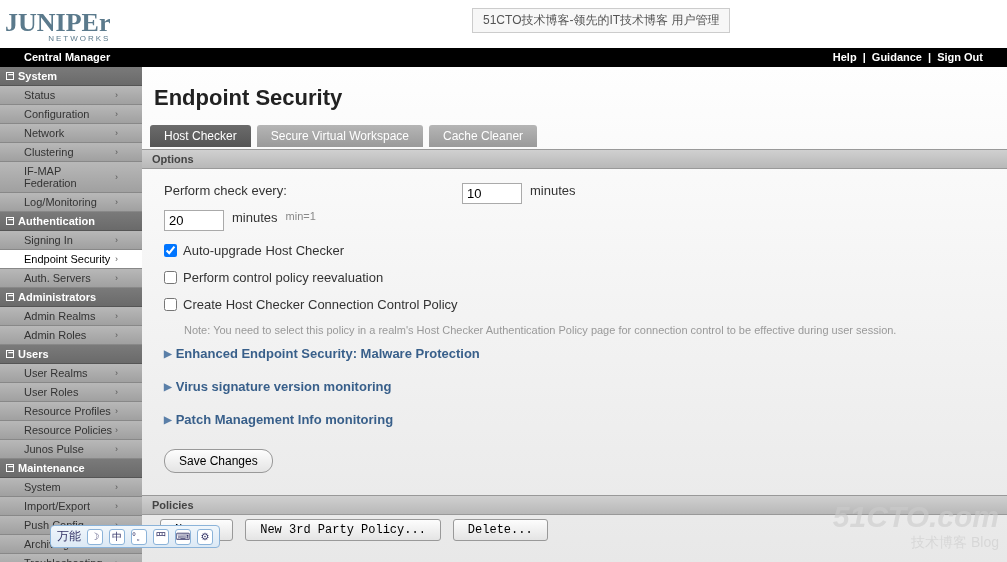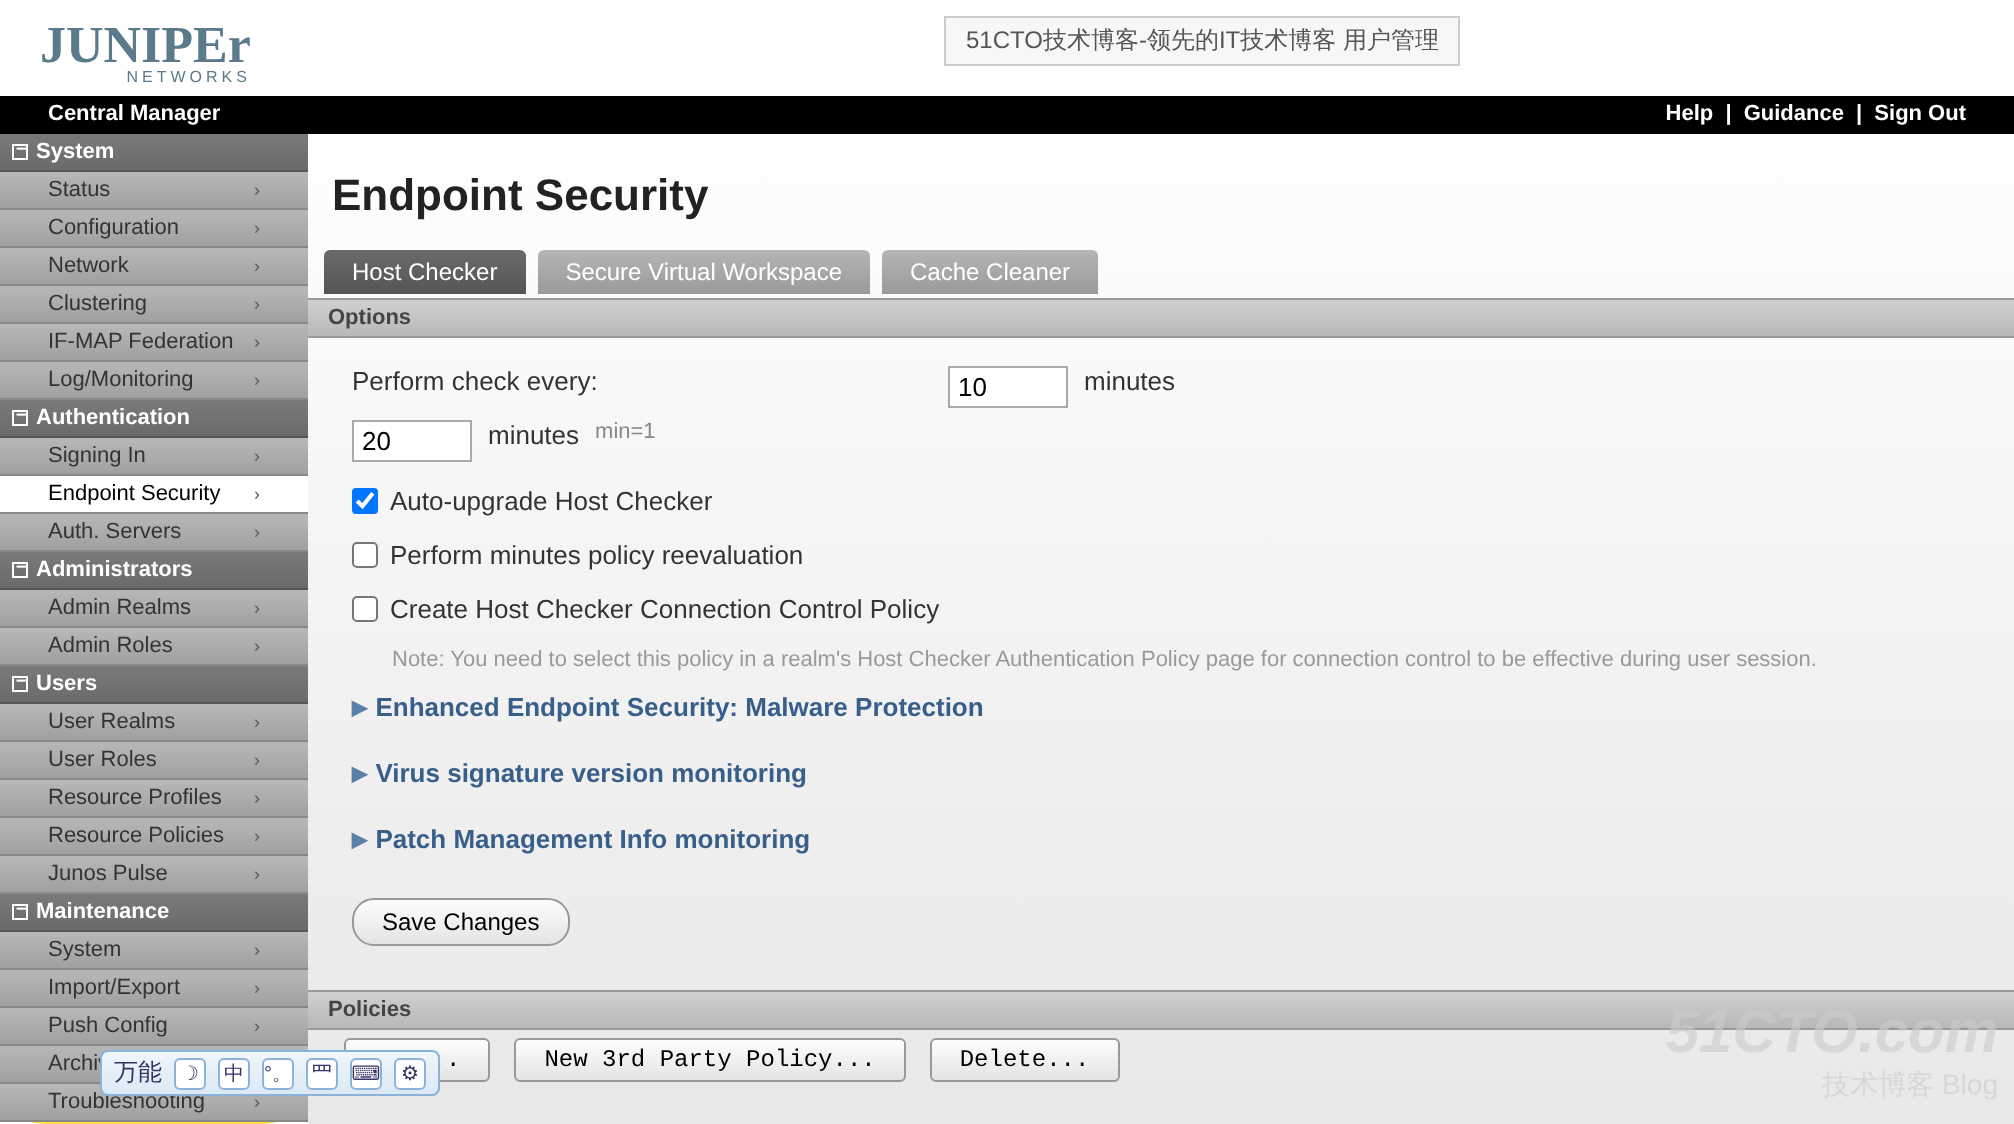--- a/index.html
+++ b/index.html
@@ -1,29 +1,29 @@
 <!DOCTYPE html>
 <html><head>
 <meta charset="utf-8">
 <style>
 * { box-sizing: border-box; margin: 0; padding: 0; }
 body { font-family: Verdana, Arial, sans-serif; font-size: 11px; color: #333; background: #fff; width: 1007px; height: 562px; overflow: hidden; position: relative; }
 
 .header { height: 48px; background: #fff; position: relative; }
 .logo { position: absolute; left: 5px; top: 8px; }
-.logo-text { font-family: Georgia, serif; font-size: 26px; font-weight: bold; color: #5b7a8c; letter-spacing: 0px; margin-left: 15px; }
+.logo-text { font-family: Georgia, serif; font-size: 26px; font-weight: bold; color: #5b7a8c; letter-spacing: 0px; }
 .logo-sub { font-size: 8px; color: #5b7a8c; letter-spacing: 2px; text-align: right; margin-top: -4px; }
 .top-badge { position: absolute; left: 472px; top: 8px; background: #f7f7f7; border: 1px solid #ccc; padding: 3px 10px; font-size: 12px; color: #555; }
 
 .black-bar { height: 19px; background: #000; color: #fff; font-size: 11px; font-weight: bold; line-height: 19px; padding: 0 24px; display: flex; justify-content: space-between; }
 .black-bar a { color: #fff; text-decoration: none; font-weight: bold; }
 .black-bar .links span { margin: 0 3px; }
 
 .main { display: flex; height: 495px; }
-.sidebar { width: 154px; background: #fde047; flex-shrink: 0; border-radius: 22px; }
+.sidebar { width: 142px; background: #fde047; flex-shrink: 0; }
 .side-header { background: linear-gradient(#7a7a7a,#6a6a6a); color: #fff; font-size: 11px; font-weight: bold; padding: 3px 6px; border-bottom: 1px solid #555; display: flex; align-items: center; gap: 4px; }
 .side-header .box { width: 8px; height: 8px; border: 1px solid #fff; display: inline-block; position: relative; }
 .side-header .box::after { content: "–"; position: absolute; top: -4px; left: 1px; font-size: 10px; }
 .side-item { background: linear-gradient(#b8b8b8,#a0a0a0); color: #333; font-size: 11px; padding: 3px 24px; border-bottom: 1px solid #888; display: flex; justify-content: space-between; align-items: center; cursor: pointer; }
 .side-item.active { background: #fff; color: #000; }
 .side-item .arr { font-size: 9px; color: #555; }
 
 .content { flex: 1; background: linear-gradient(#fefefe,#e8e8e8); padding: 0; overflow: hidden; position: relative; }
 .page-title { font-family: Verdana, sans-serif; font-size: 22px; font-weight: bold; color: #222; padding: 18px 12px 14px; }
 .tabs { display: flex; gap: 6px; padding: 0 8px; }
@@ -204,21 +204,21 @@
         <input type="text" value="20" style="">
         <span class="unit">minutes</span>
         <span class="hint">min=1</span>
       </div>
       <div class="chk-row">
         <input type="checkbox" checked="" style="">
         <span>Auto-upgrade Host Checker</span>
       </div>
       <div class="chk-row">
         <input type="checkbox" style="">
-        <span>Perform minutes policy reevaluation</span>
+        <span>Perform control policy reevaluation</span>
       </div>
       <div class="chk-row">
         <input type="checkbox" style="">
         <span>Create Host Checker Connection Control Policy</span>
       </div>
       <div class="note">Note: You need to select this policy in a realm's Host Checker Authentication Policy page for connection control to be effective during user session.</div>
 
       <div class="expander">
         <span class="tri">▶</span>
         <span>Enhanced Endpoint Security: Malware Protection</span>

